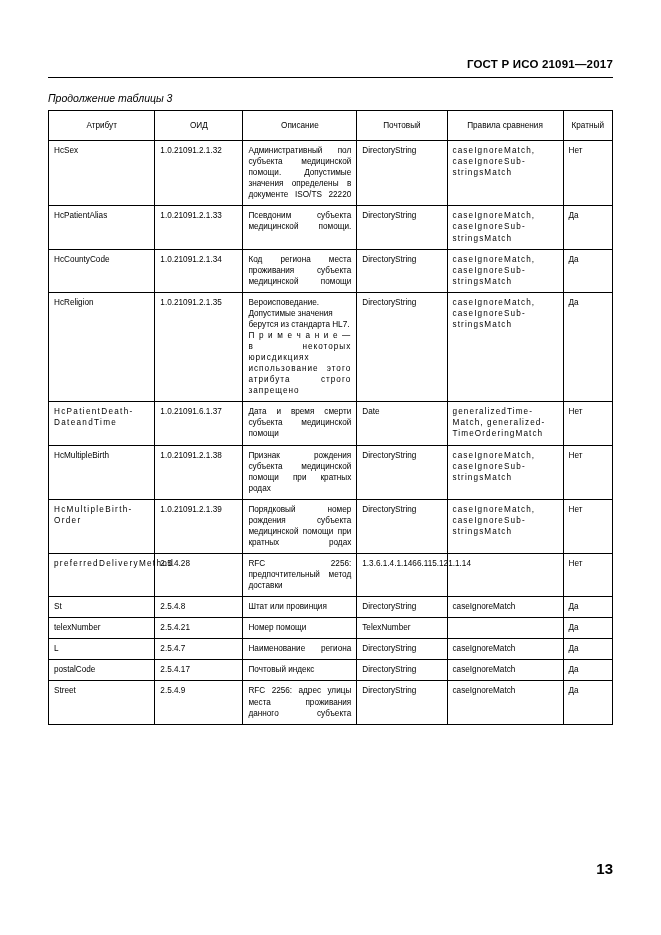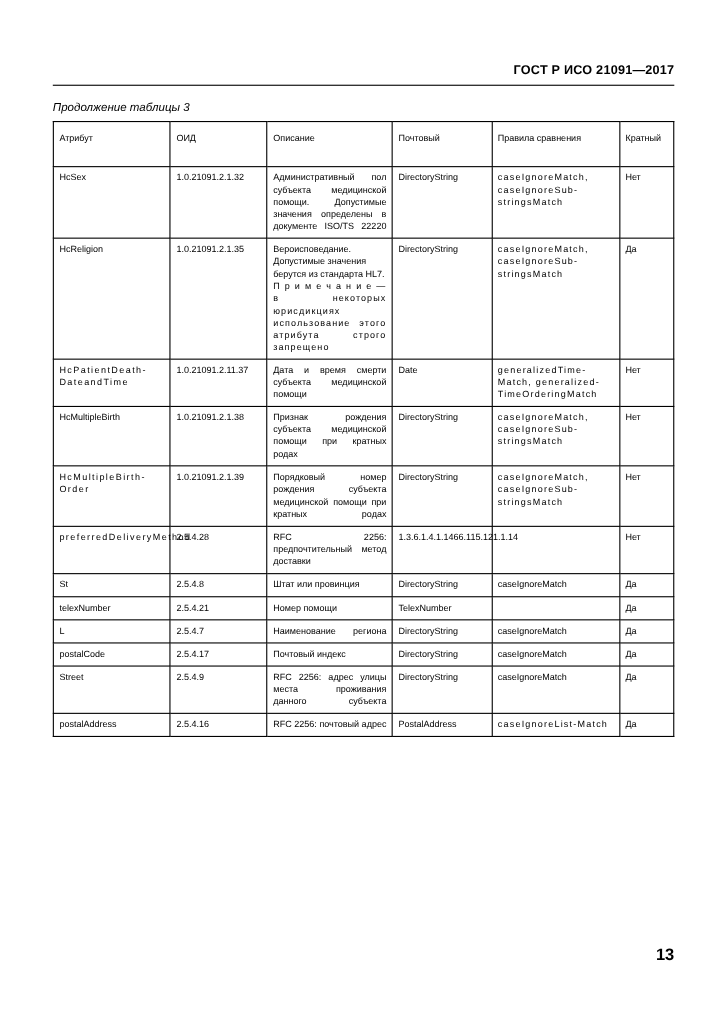--- a/index.html
+++ b/index.html
@@ -55,23 +55,24 @@
   }
   table.main td, table.main th {
     border: 1px solid #000;
     vertical-align: top;
     padding: 4px 5px 5px 5px;
     font-size: 8.2px;
     line-height: 1.35;
     font-weight: normal;
   }
   table.main thead td {
+    text-align: center;
     vertical-align: middle;
     padding-top: 9px;
-    padding-bottom: 20px;
+    padding-bottom: 9px;
     font-size: 8.2px;
   }
   .col0 { width: 99px; }
   .col1 { width: 82px; }
   .col2 { width: 106px; }
   .col3 { width: 84px; }
   .col4 { width: 108px; }
   .col5 { width: 46px; }
 
   td.justify { text-align: justify; text-align-last: justify; }
@@ -118,33 +119,49 @@
     <tbody>
       <tr>
         <td>HcSex</td>
         <td>1.0.21091.2.1.32</td>
         <td class="justify">Административный пол субъекта медицинской помощи. Допустимые значения определены в документе ISO/TS 22220</td>
         <td>DirectoryString</td>
         <td class="wide-letter">caseIgnoreMatch, caseIgnoreSub-stringsMatch</td>
         <td>Нет</td>
       </tr>
       <tr>
+        <td>HcPatientAlias</td>
+        <td>1.0.21091.2.1.33</td>
+        <td class="justify">Псевдоним субъекта медицинской помощи.</td>
+        <td>DirectoryString</td>
+        <td class="wide-letter">caseIgnoreMatch, caseIgnoreSub-stringsMatch</td>
+        <td>Да</td>
+      </tr>
+      <tr>
+        <td>HcCountyCode</td>
+        <td>1.0.21091.2.1.34</td>
+        <td class="justify">Код региона места проживания субъекта медицинской помощи</td>
+        <td>DirectoryString</td>
+        <td class="wide-letter">caseIgnoreMatch, caseIgnoreSub-stringsMatch</td>
+        <td>Да</td>
+      </tr>
+      <tr>
         <td>HcReligion</td>
         <td>1.0.21091.2.1.35</td>
         <td>
           <div class="justify">Вероисповедание. Допустимые значения берутся из стандарта HL7.</div>
           <div class="note-block">П р и м е ч а н и е — в некоторых юрисдикциях использование этого атрибута строго запрещено</div>
         </td>
         <td>DirectoryString</td>
         <td class="wide-letter">caseIgnoreMatch, caseIgnoreSub-stringsMatch</td>
         <td>Да</td>
       </tr>
       <tr>
         <td class="attr-spaced">HcPatientDeath-DateandTime</td>
-        <td>1.0.21091.2.11.37</td>
+        <td>1.0.21091.6.1.37</td>
         <td class="justify">Дата и время смерти субъекта медицинской помощи</td>
         <td>Date</td>
         <td class="wide-letter">generalizedTime-Match, generalized-TimeOrderingMatch</td>
         <td>Нет</td>
       </tr>
       <tr>
         <td>HcMultipleBirth</td>
         <td>1.0.21091.2.1.38</td>
         <td class="justify">Признак рождения субъекта медицинской помощи при кратных родах</td>
         <td>DirectoryString</td>
@@ -200,25 +217,17 @@
         <td>Да</td>
       </tr>
       <tr>
         <td>Street</td>
         <td>2.5.4.9</td>
         <td class="justify">RFC 2256: адрес улицы места проживания данного субъекта</td>
         <td>DirectoryString</td>
         <td>caseIgnoreMatch</td>
         <td>Да</td>
       </tr>
-      <tr>
-        <td>postalAddress</td>
-        <td>2.5.4.16</td>
-        <td class="justify">RFC 2256: почтовый адрес</td>
-        <td>PostalAddress</td>
-        <td class="wide-letter">caseIgnoreList-Match</td>
-        <td>Да</td>
-      </tr>
     </tbody>
   </table>
 
   <div class="pagenum">13</div>
 </div>
 
 </body></html>

